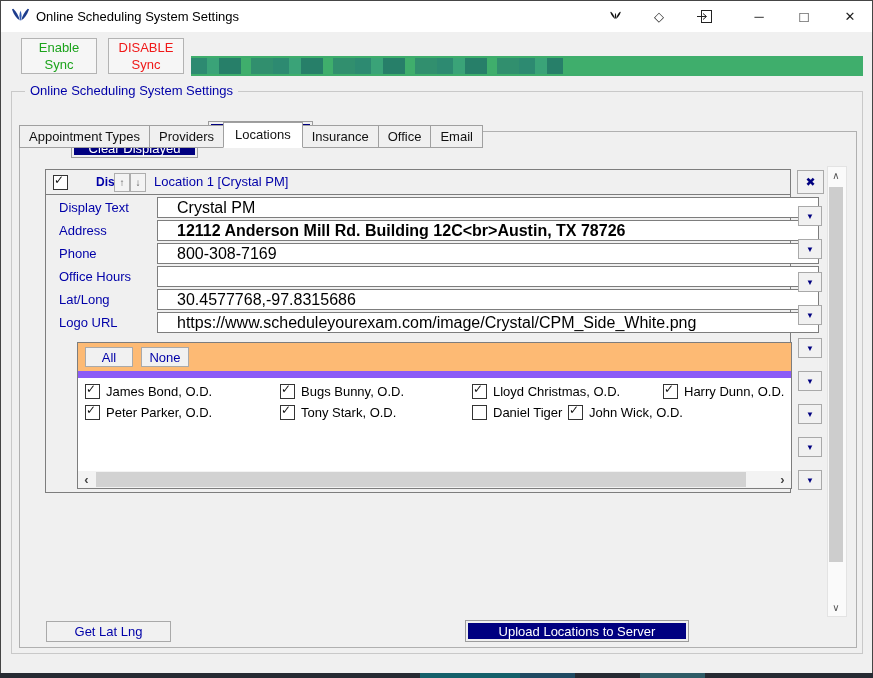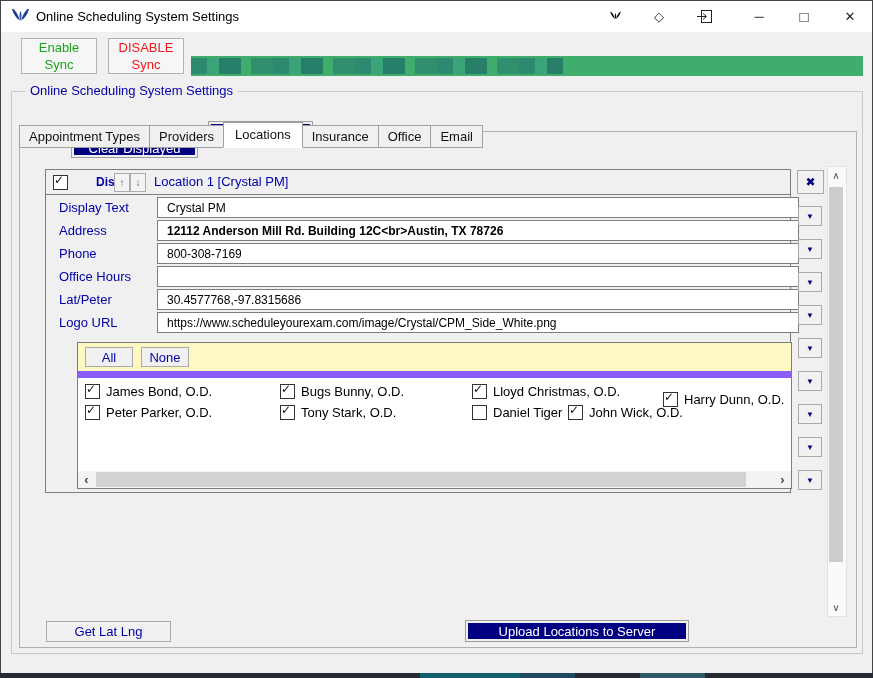--- a/index.html
+++ b/index.html
@@ -50,28 +50,28 @@
   #display-lbl{left:27px;top:5px;font-size:12px;font-weight:bold;color:#0000a8;margin-left:23px;}
   .mini-btn{width:14px;height:17px;background:#f3f3f3;border:1px solid #adadad;font-size:10px;color:#555;
             display:flex;align-items:center;justify-content:center;}
   #move-up{left:68px;top:3px;}
   #move-down{left:84px;top:3px;}
   #loc-title{left:108px;top:4px;font-size:13px;color:#0000a8;}
   #remove-loc{left:752px;top:169px;width:25px;height:22px;background:#f1f1f1;border:1px solid #a9a9a9;
               display:flex;align-items:center;justify-content:center;font-size:12px;font-weight:bold;color:#000080;}
   .fld-lbl{left:13px;font-size:13px;color:#0000a8;}
   .fld-in{left:111px;width:622px;height:19px;border:1px solid #7d7d7d;background:#fff;
-          font-family:"Liberation Sans","DejaVu Sans",sans-serif;font-size:12px;color:#000;padding:0 9px;}
-  
-  #provbox{left:31px;top:172px;width:713px;height:145px;border:1px solid #7d7d7d;background:#fef9c3;}
+          font-family:"Liberation Sans","DejaVu Sans",sans-serif;font-size:16px;color:#000;padding:0 19px;}
+  
+  #provbox{left:31px;top:172px;width:713px;height:145px;border:1px solid #7d7d7d;background:#fdba74;}
   #btn-all{left:7px;top:4px;width:48px;height:20px;}
   #btn-none{left:63px;top:4px;width:48px;height:20px;}
   #provlist{left:0;right:0;top:28px;bottom:17px;background:#fff;border-top:7px solid #8b5cf6;}
   .pv{position:absolute;display:flex;align-items:center;gap:6px;font-size:13px;color:#000;white-space:nowrap;}
-  .pv0{left:7px;top:6px}.pv1{left:202px;top:6px}.pv2{left:394px;top:6px}.pv3{left:585px;top:14px}
+  .pv0{left:7px;top:6px}.pv1{left:202px;top:6px}.pv2{left:394px;top:6px}.pv3{left:585px;top:6px}
   .pv4{left:7px;top:27px}.pv5{left:202px;top:27px}.pv6{left:394px;top:27px}.pv7{left:490px;top:27px}
   #hscroll{left:0;right:0;bottom:0;height:17px;background:#f3f3f3;}
   .hs-arrow{top:0;width:17px;height:17px;display:flex;align-items:center;justify-content:center;
             font-size:13px;font-weight:bold;color:#444;}
   #hs-thumb{left:18px;top:1px;width:650px;height:15px;background:#d2d2d2;}
   
   .dd-btn{left:752px;width:22px;height:18px;background:#f1f1f1;border:1px solid #a9a9a9;
           display:flex;align-items:center;justify-content:center;font-size:8px;color:#000080;}
   
   #vscroll{left:826px;top:165px;width:18px;height:449px;background:#fafafa;border:1px solid #e3e3e3;}
@@ -161,21 +161,21 @@
     </div>
 
     <span class="fld-lbl abs" style="top:30px">Display Text</span>
     <input class="fld-in abs" style="top: 27px;" value="Crystal PM">
     <span class="fld-lbl abs" style="top:53px">Address</span>
     <input class="fld-in abs" style="top: 50px; font-weight: bold;" value="12112 Anderson Mill Rd. Building 12C&lt;br&gt;Austin, TX 78726">
     <span class="fld-lbl abs" style="top:76px">Phone</span>
     <input class="fld-in abs" style="top: 73px;" value="800-308-7169">
     <span class="fld-lbl abs" style="top:99px">Office Hours</span>
     <input class="fld-in abs" style="top: 96px;" value="">
-    <span class="fld-lbl abs" style="top:122px">Lat/Peter</span>
+    <span class="fld-lbl abs" style="top:122px">Lat/Long</span>
     <input class="fld-in abs" style="top: 119px;" value="30.4577768,-97.8315686">
     <span class="fld-lbl abs" style="top:145px">Logo URL</span>
     <input class="fld-in abs" style="top: 142px;" value="https://www.scheduleyourexam.com/image/Crystal/CPM_Side_White.png">
 
     <div id="provbox" class="abs">
       <button id="btn-all" class="lt-btn abs">All</button>
       <button id="btn-none" class="lt-btn abs">None</button>
       <div id="provlist" class="abs">
         <span class="pv pv0">
             <span class="cb on"></span>

